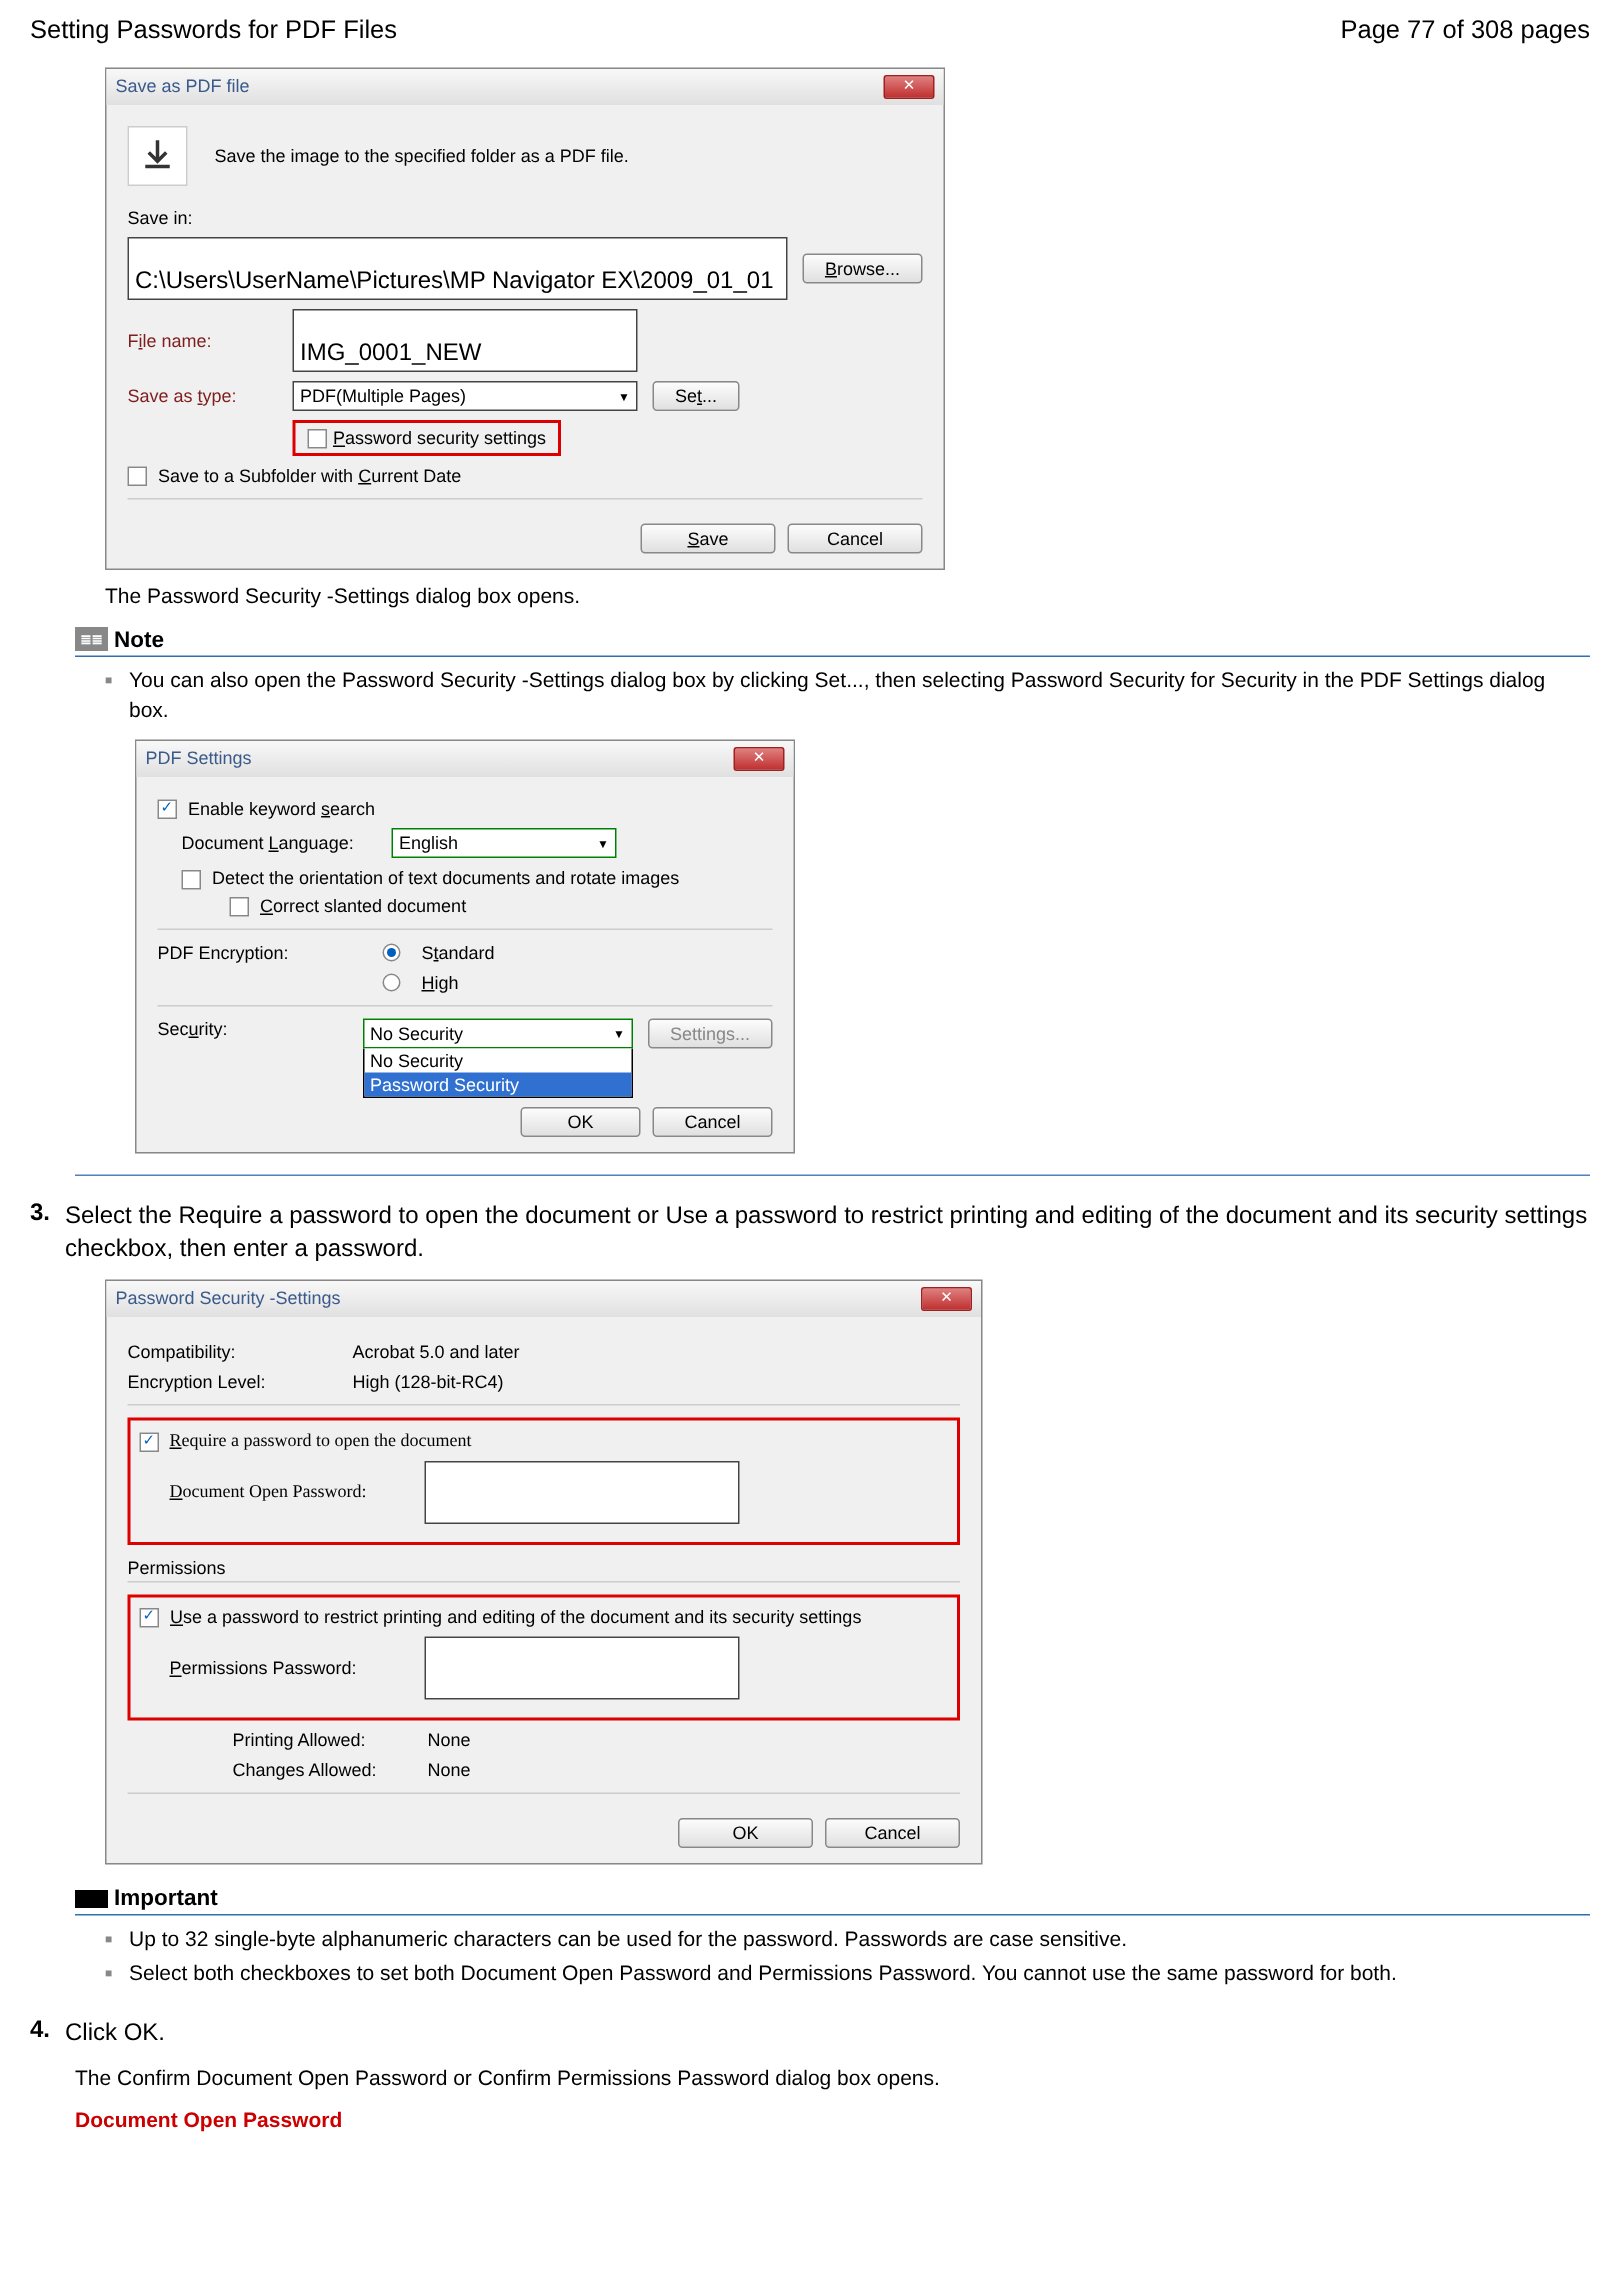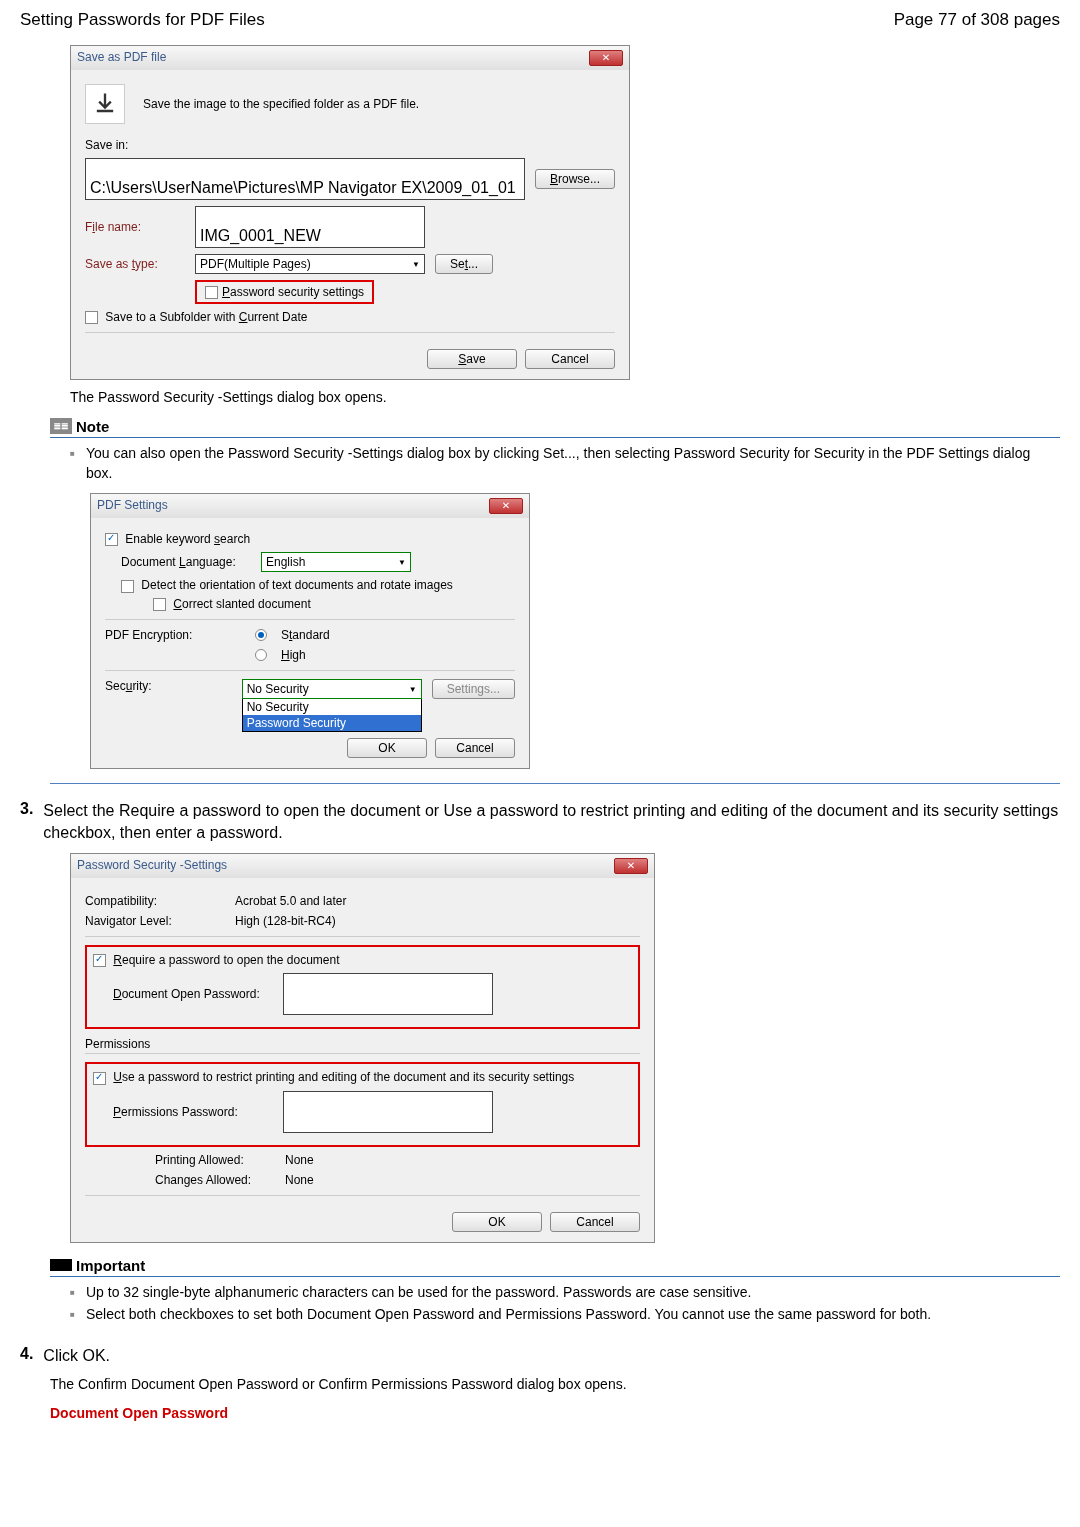--- a/index.html
+++ b/index.html
@@ -261,25 +261,25 @@
   <div class="titlebar">
     <span>Password Security -Settings</span>
     <span class="close-x">✕</span>
   </div>
   <div class="dialog-body">
     <div class="row">
       <span style="width:140px;">Compatibility:</span>
       <span>Acrobat 5.0 and later</span>
     </div>
     <div class="row">
-      <span style="width:140px;">Navigator Level:</span>
+      <span style="width:140px;">Encryption Level:</span>
       <span>High (128-bit-RC4)</span>
     </div>
     <hr class="hr-inset">
-    <div class="redbox" style="padding:6px;">
+    <div class="redbox" style="padding:6px;font-family:Liberation Serif, serif;">
       <div>
         <span class="checkbox checked"></span>
         <span><span class="u">R</span>equire a password to open the document</span>
       </div>
       <div class="row" style="margin-left:20px; margin-top:6px;">
         <span style="width:160px;"><span class="u">D</span>ocument Open Password:</span>
         <div class="text-input" style="width:210px;"></div>
       </div>
     </div>
     <div style="margin-top:8px; font-size:12px;">Permissions</div>

